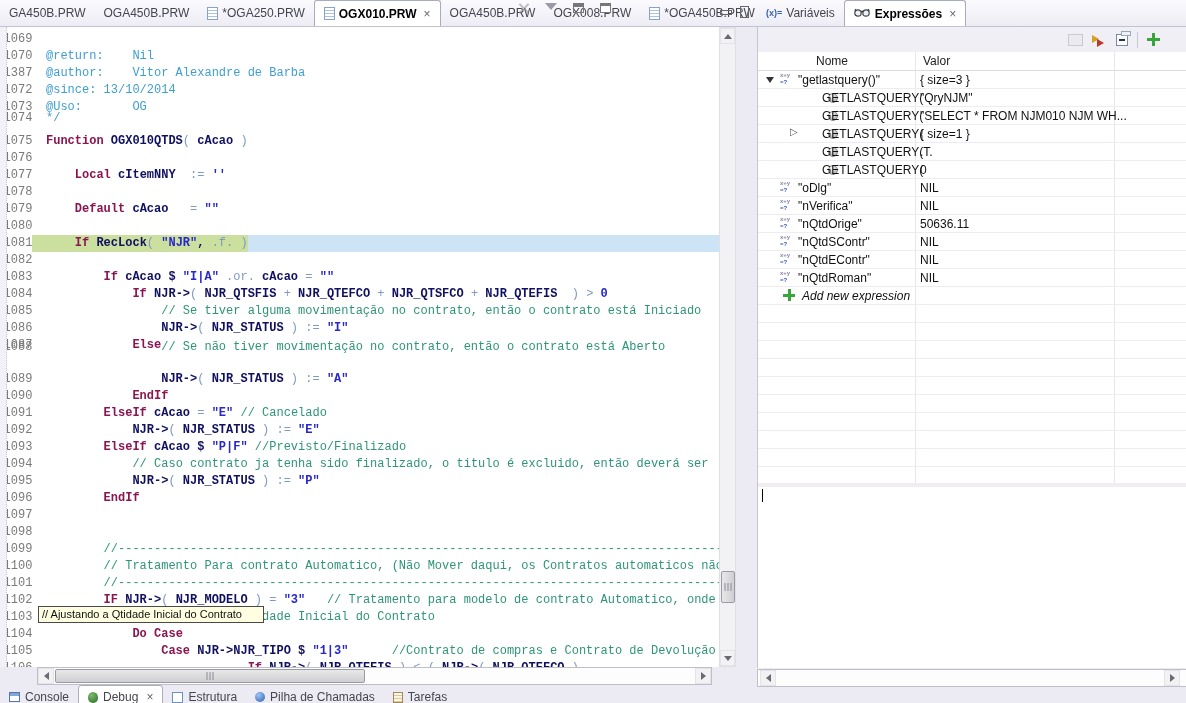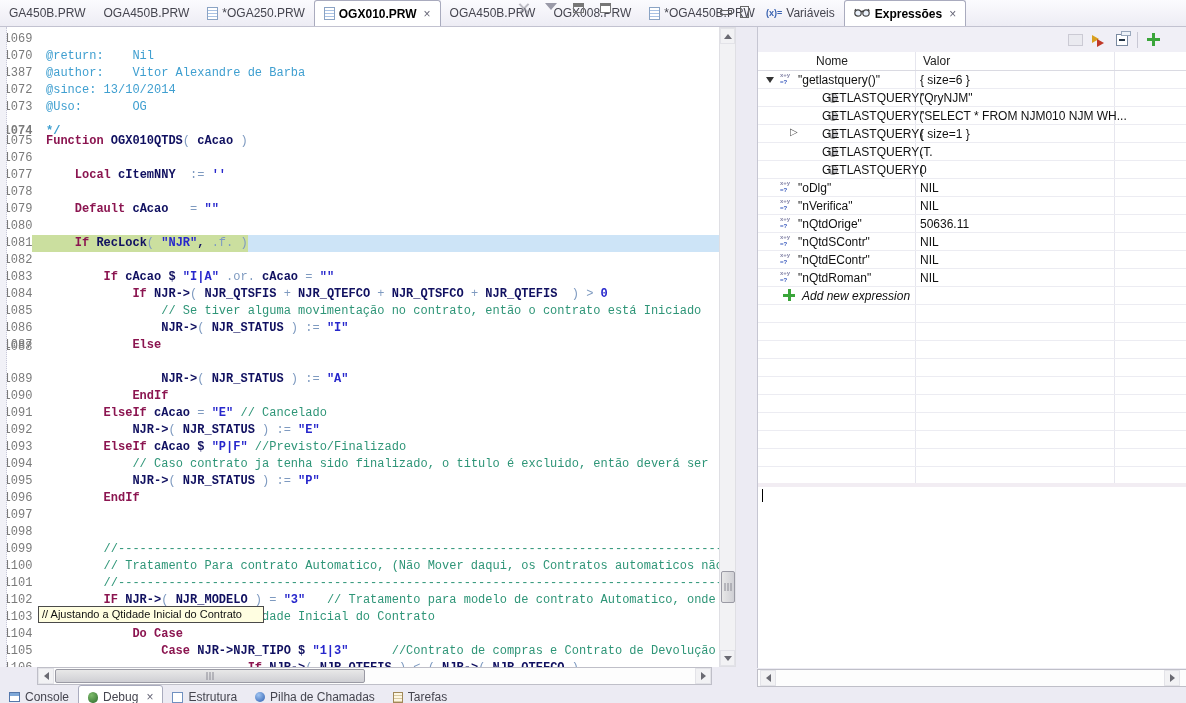--- a/index.html
+++ b/index.html
@@ -164,35 +164,35 @@
     </div>
 
     <div class="editor">
       <div class="gutterstrip"></div>
       <div id="codelines">
           <div class="cln" style="top: 4px;"><span class="lnum">1069</span></div>
           <div class="cln" style="top: 21px;"><span class="lnum">1070</span><span class="ltxt"><span class="sy-cb">@return:    Nil</span></span></div>
           <div class="cln" style="top: 38px;"><span class="lnum">1387</span><span class="ltxt"><span class="sy-cb">@author:    Vitor Alexandre de Barba</span></span></div>
           <div class="cln" style="top: 55px;"><span class="lnum">1072</span><span class="ltxt"><span class="sy-cb">@since: 13/10/2014</span></span></div>
           <div class="cln" style="top: 72px;"><span class="lnum">1073</span><span class="ltxt"><span class="sy-cb">@Uso:       OG</span></span></div>
-          <div class="cln" style="top: 96px; font-weight: bold;"><span class="lnum">1074</span><span class="ltxt"><span class="sy-cb">*/</span></span></div>
+          <div class="cln" style="top: 83px;"><span class="lnum">1074</span><span class="ltxt"><span class="sy-cb">*/</span></span></div>
           <div class="cln" style="top: 106px;"><span class="lnum">1075</span><span class="ltxt"><span class="sy-kw">Function </span><span class="sy-id">OGX010QTDS</span><span class="sy-op">( </span><span class="sy-id">cAcao</span><span class="sy-op"> )</span></span></div>
           <div class="cln" style="top: 123px;"><span class="lnum">1076</span><span class="ltxt"></span></div>
           <div class="cln" style="top: 140px; padding-left: 39px;"><span class="lnum">1077</span><span class="ltxt"><span class="sy-id">    </span><span class="sy-kw">Local</span><span class="sy-id"> cItemNNY  </span><span class="sy-op">:=</span><span class="sy-id"> </span><span class="sy-st">''</span></span></div>
           <div class="cln" style="top: 157px;"><span class="lnum">1078</span><span class="ltxt"></span></div>
           <div class="cln" style="top: 174px;"><span class="lnum">1079</span><span class="ltxt"><span class="sy-id">    </span><span class="sy-kw">Default</span><span class="sy-id"> cAcao   </span><span class="sy-op">=</span><span class="sy-id"> </span><span class="sy-st">""</span></span></div>
           <div class="cln" style="top: 191px;"><span class="lnum">1080</span><span class="ltxt"></span></div>
           <div class="cln" style="top: 208px;"><i class="hlg"></i><i class="hlb"></i><span class="lnum">1081</span><span class="ltxt"><span class="sy-id">    </span><span class="sy-kw">If</span><span class="sy-id"> RecLock</span><span class="sy-op">( </span><span class="sy-st">"NJR"</span><span class="sy-id">, </span><span class="sy-op">.f. )</span></span></div>
           <div class="cln" style="top: 225px;"><span class="lnum">1082</span><span class="ltxt"></span></div>
           <div class="cln" style="top: 242px;"><span class="lnum">1083</span><span class="ltxt"><span class="sy-id">        </span><span class="sy-kw">If</span><span class="sy-id"> cAcao $ </span><span class="sy-st">"I|A"</span><span class="sy-op"> .or. </span><span class="sy-id">cAcao </span><span class="sy-op">=</span><span class="sy-id"> </span><span class="sy-st">""</span></span></div>
           <div class="cln" style="top: 259px;"><span class="lnum">1084</span><span class="ltxt"><span class="sy-id">            </span><span class="sy-kw">If</span><span class="sy-id"> NJR-&gt;</span><span class="sy-op">( </span><span class="sy-id">NJR_QTSFIS </span><span class="sy-op">+</span><span class="sy-id"> NJR_QTEFCO </span><span class="sy-op">+</span><span class="sy-id"> NJR_QTSFCO </span><span class="sy-op">+</span><span class="sy-id"> NJR_QTEFIS  </span><span class="sy-op">) &gt;</span><span class="sy-id"> </span><span class="sy-nu">0</span></span></div>
           <div class="cln" style="top: 276px;"><span class="lnum">1085</span><span class="ltxt"><span class="sy-id">                </span><span class="sy-cl">// Se tiver alguma movimentação no contrato, então o contrato está Iniciado</span></span></div>
           <div class="cln" style="top: 293px;"><span class="lnum">1086</span><span class="ltxt"><span class="sy-id">                NJR-&gt;</span><span class="sy-op">( </span><span class="sy-id">NJR_STATUS</span><span class="sy-op"> ) := </span><span class="sy-st">"I"</span></span></div>
           <div class="cln" style="top: 310px;"><span class="lnum">1087</span><span class="ltxt"><span class="sy-id">            </span><span class="sy-kw">Else</span></span></div>
-          <div class="cln" style="top: 312px;"><span class="lnum">1088</span><span class="ltxt"><span class="sy-id">                </span></span></div>
+          <div class="cln" style="top: 312px;"><span class="lnum">1088</span><span class="ltxt"><span class="sy-id">                </span><span class="sy-cl">// Se não tiver movimentação no contrato, então o contrato está Aberto</span></span></div>
           <div class="cln" style="top: 344px;"><span class="lnum">1089</span><span class="ltxt"><span class="sy-id">                NJR-&gt;</span><span class="sy-op">( </span><span class="sy-id">NJR_STATUS</span><span class="sy-op"> ) := </span><span class="sy-st">"A"</span></span></div>
           <div class="cln" style="top: 361px;"><span class="lnum">1090</span><span class="ltxt"><span class="sy-id">            </span><span class="sy-kw">EndIf</span></span></div>
           <div class="cln" style="top: 378px;"><span class="lnum">1091</span><span class="ltxt"><span class="sy-id">        </span><span class="sy-kw">ElseIf</span><span class="sy-id"> cAcao </span><span class="sy-op">=</span><span class="sy-id"> </span><span class="sy-st">"E"</span><span class="sy-id"> </span><span class="sy-cl">// Cancelado</span></span></div>
           <div class="cln" style="top: 395px;"><span class="lnum">1092</span><span class="ltxt"><span class="sy-id">            NJR-&gt;</span><span class="sy-op">( </span><span class="sy-id">NJR_STATUS</span><span class="sy-op"> ) := </span><span class="sy-st">"E"</span></span></div>
           <div class="cln" style="top: 412px;"><span class="lnum">1093</span><span class="ltxt"><span class="sy-id">        </span><span class="sy-kw">ElseIf</span><span class="sy-id"> cAcao $ </span><span class="sy-st">"P|F"</span><span class="sy-id"> </span><span class="sy-cl">//Previsto/Finalizado</span></span></div>
           <div class="cln" style="top: 429px;"><span class="lnum">1094</span><span class="ltxt"><span class="sy-id">            </span><span class="sy-cl">// Caso contrato ja tenha sido finalizado, o titulo é excluido, então deverá ser</span></span></div>
           <div class="cln" style="top: 446px;"><span class="lnum">1095</span><span class="ltxt"><span class="sy-id">            NJR-&gt;</span><span class="sy-op">( </span><span class="sy-id">NJR_STATUS</span><span class="sy-op"> ) := </span><span class="sy-st">"P"</span></span></div>
           <div class="cln" style="top: 463px;"><span class="lnum">1096</span><span class="ltxt"><span class="sy-id">        </span><span class="sy-kw">EndIf</span></span></div>
           <div class="cln" style="top: 480px;"><span class="lnum">1097</span><span class="ltxt"></span></div>
           <div class="cln" style="top: 497px;"><span class="lnum">1098</span><span class="ltxt"></span></div>
@@ -305,21 +305,21 @@
         <span class="hvalue">Valor</span>
       </div>
       <div id="prows">
           <div class="prow" style="top: 19px;">
             <span class="exp-open" style="left: 8px;"></span>
             <span class="i-watch" style="left: 22px;">
               <b>x+y</b>
               <i>=?</i>
             </span>
             <span class="pname" style="left: 40px;">"getlastquery()"</span>
-            <span class="pval">{ size=6 }</span>
+            <span class="pval">{ size=3 }</span>
           </div>
           <div class="prow" style="top: 37px;">
             <span class="i-item" style="left: 70px;"></span>
             <span class="pname" style="left: 64px;">GETLASTQUERY(</span>
             <span class="pval">"QryNJM"</span>
           </div>
           <div class="prow" style="top: 55px;">
             <span class="i-item" style="left: 70px;"></span>
             <span class="pname" style="left: 64px;">GETLASTQUERY(</span>
             <span class="pval">"SELECT * FROM NJM010 NJM WH...</span>

